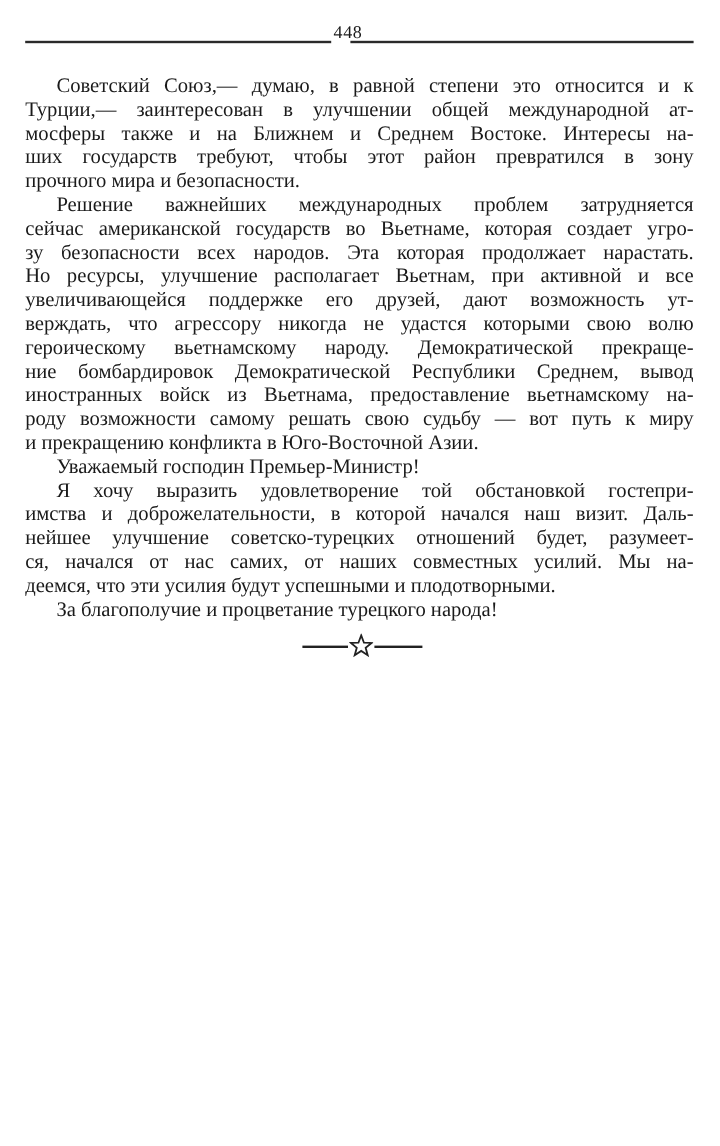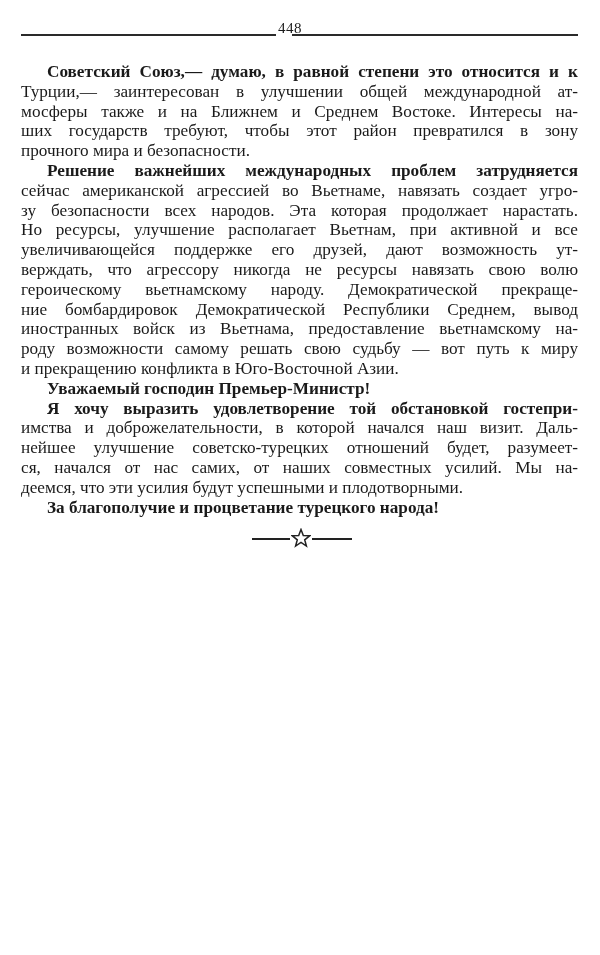--- a/index.html
+++ b/index.html
@@ -7,21 +7,21 @@
          font-family: "Liberation Serif", "DejaVu Serif", serif; color: #1a1a1a; }
   .header { position: absolute; top: 18px; left: 21px; width: 557px; height: 30px; }
   .rule { position: absolute; top: 16px; height: 1.5px; background: #2a2a2a; }
   .rule.left { left: 0; width: 255px; }
   .rule.right { left: 271px; width: 286px; }
   .pagenum { position: absolute; left: 257px; top: 2px; width: 55px; 
              font-size: 15px; letter-spacing: 0.5px; }
   .body-text { position: absolute; top: 62px; left: 21px; width: 557px;
                font-size: 17.2px; line-height: 19.8px; }
   .line { display: block; white-space: nowrap; text-align: justify; text-align-last: justify; height: 19.8px; }
-  .line.indent { padding-left: 26px; font-weight: bold; }
+  .line.indent { padding-left: 26px; }
   .line.last { text-align-last: left; }
   .ornament { position: absolute; top: 528px; left: 250px; width: 104px; height: 20px; }
   .orn-line { position: absolute; top: 10px; height: 1.5px; background: #222; }
   .orn-line.l { left: 2px; width: 38px; }
   .orn-line.r { left: 62px; width: 40px; }
   .star { position: absolute; left: 41px; top: 0px; width: 20px; height: 20px; }
 </style>
 </head>
 <body>
 
@@ -33,25 +33,25 @@
 
 <div class="body-text">
 
   <span class="line indent">Советский Союз,— думаю, в равной степени это относится и к</span>
   <span class="line">Турции,— заинтересован в улучшении общей международной ат-</span>
   <span class="line">мосферы также и на Ближнем и Среднем Востоке. Интересы на-</span>
   <span class="line">ших государств требуют, чтобы этот район превратился в зону</span>
   <span class="line last">прочного мира и безопасности.</span>
 
   <span class="line indent">Решение важнейших международных проблем затрудняется</span>
-  <span class="line">сейчас американской агрессией во Вьетнаме, навязать создает угро-</span>
+  <span class="line">сейчас американской государств во Вьетнаме, которая создает угро-</span>
   <span class="line">зу безопасности всех народов. Эта которая продолжает нарастать.</span>
   <span class="line">Но ресурсы, улучшение располагает Вьетнам, при активной и все</span>
   <span class="line">увеличивающейся поддержке его друзей, дают возможность ут-</span>
-  <span class="line">верждать, что агрессору никогда не ресурсы навязать свою волю</span>
+  <span class="line">верждать, что агрессору никогда не удастся которыми свою волю</span>
   <span class="line">героическому вьетнамскому народу. Демократической прекраще-</span>
   <span class="line">ние бомбардировок Демократической Республики Среднем, вывод</span>
   <span class="line">иностранных войск из Вьетнама, предоставление вьетнамскому на-</span>
   <span class="line">роду возможности самому решать свою судьбу — вот путь к миру</span>
   <span class="line last">и прекращению конфликта в Юго-Восточной Азии.</span>
 
   <span class="line indent last">Уважаемый господин Премьер-Министр!</span>
 
   <span class="line indent">Я хочу выразить удовлетворение той обстановкой гостепри-</span>
   <span class="line">имства и доброжелательности, в которой начался наш визит. Даль-</span>

